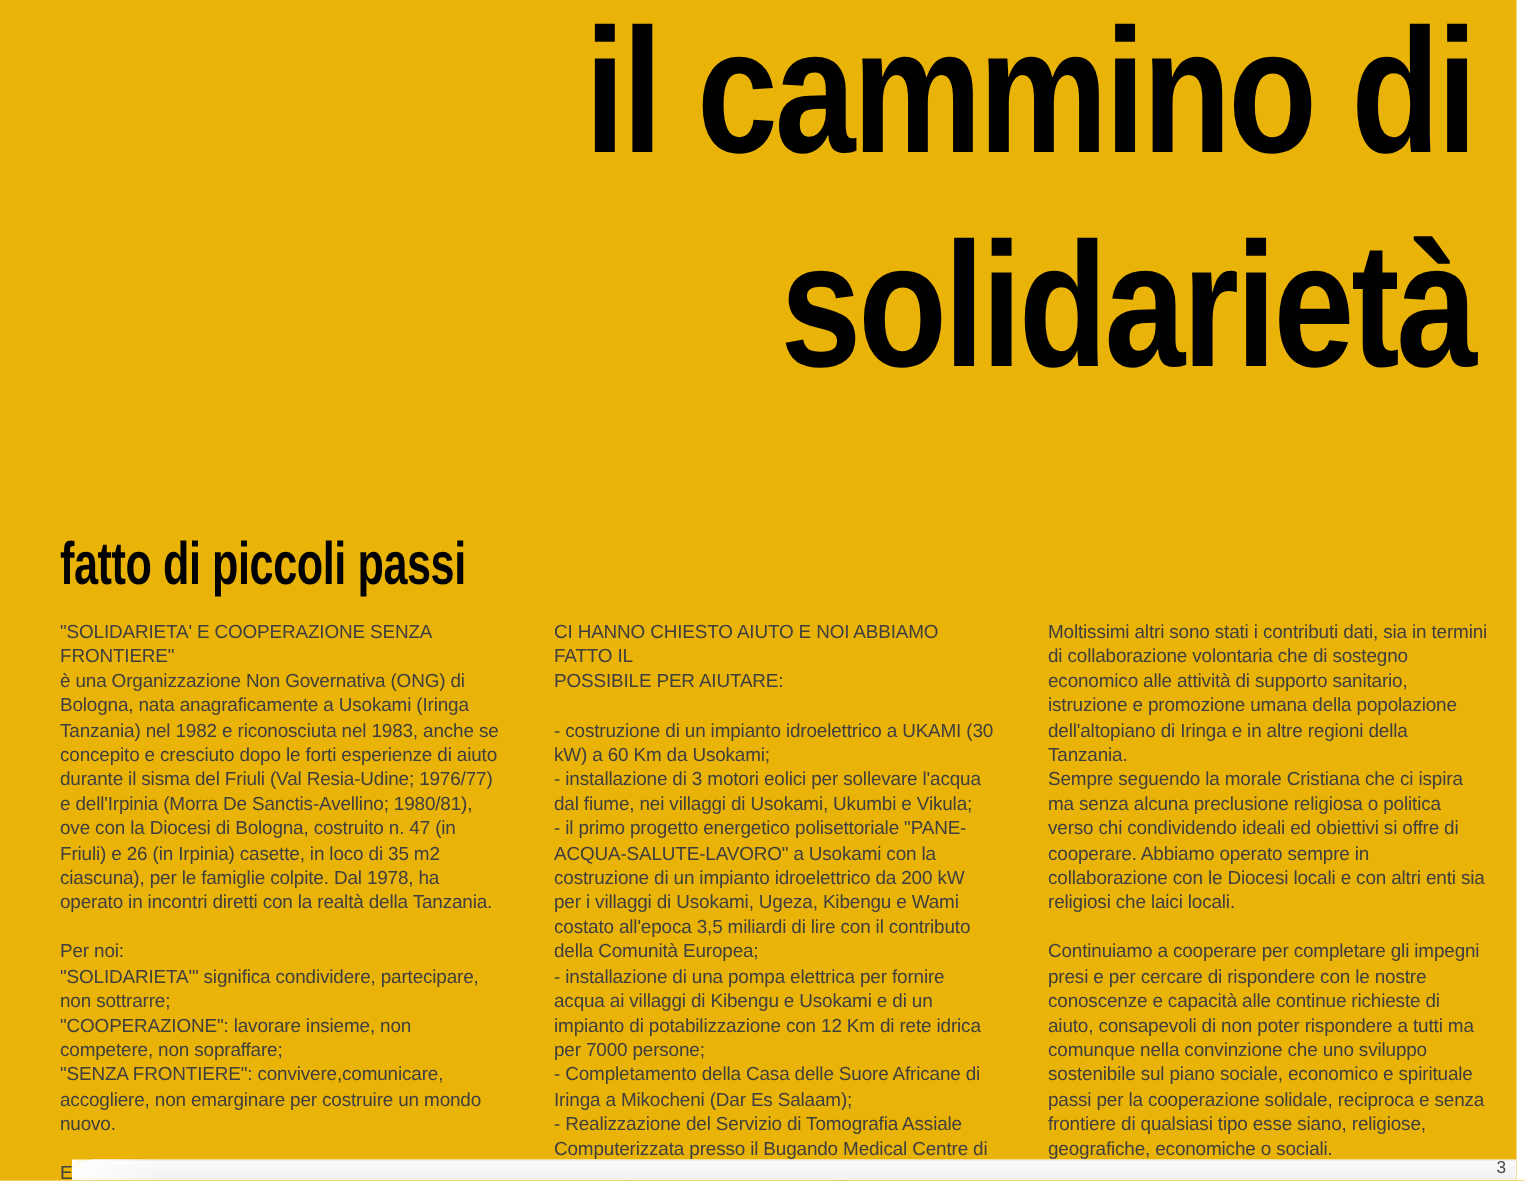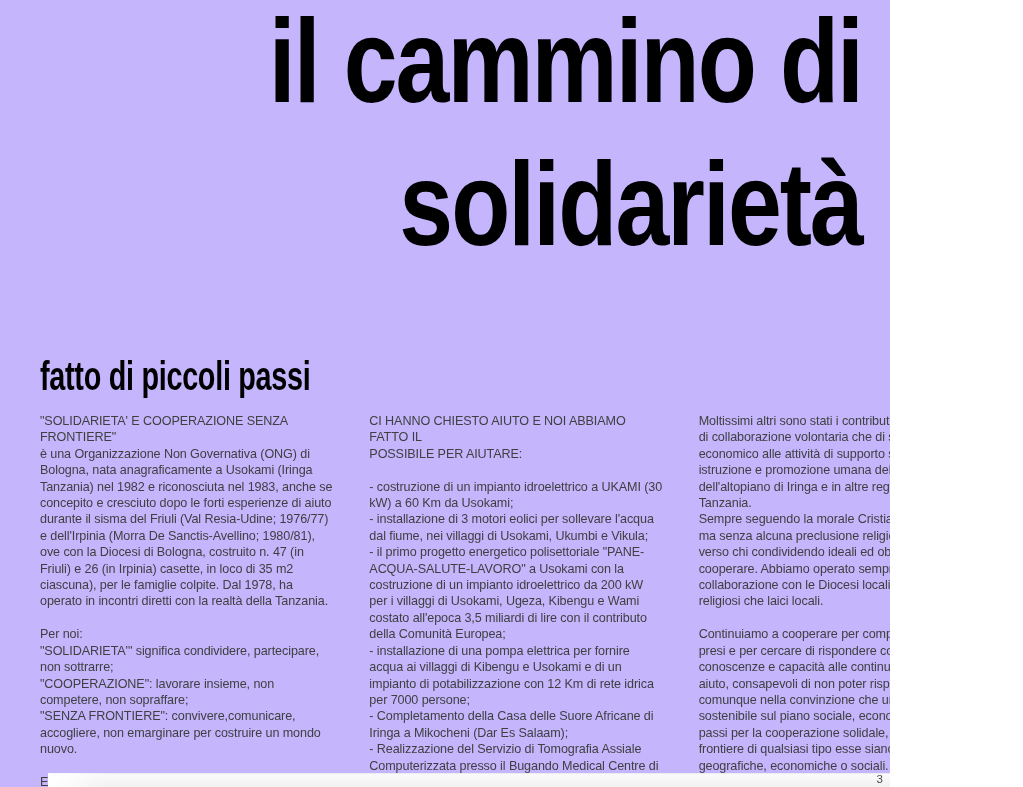--- a/index.html
+++ b/index.html
@@ -4,22 +4,22 @@
 <style>
   html, body { margin: 0; padding: 0; }
   body {
     width: 1023px; height: 787px;
     background: #ffffff;
     font-family: "Liberation Sans", "DejaVu Sans", sans-serif;
     overflow: hidden;
   }
   .page {
     position: relative;
-    width: 890px; height: 787px;
-    background: #c4b5fd;
+    width: 1011px; height: 787px;
+    background: #eab308;
     overflow: hidden;
   }
   .title {
     position: absolute;
     top: -10px; right: 28px;
     width: 900px;
     text-align: right;
     font-size: 118px;
     line-height: 143px;
     font-weight: bold;

